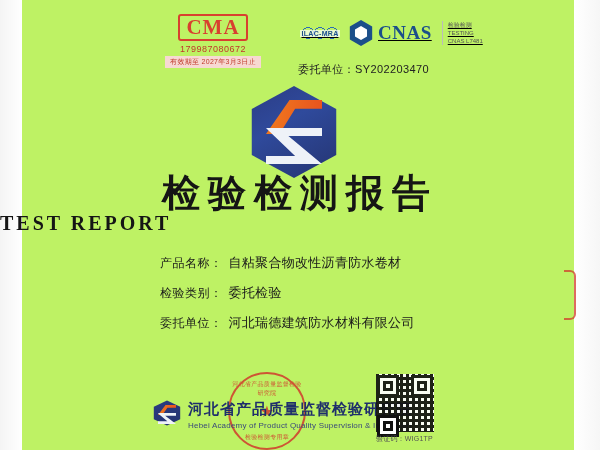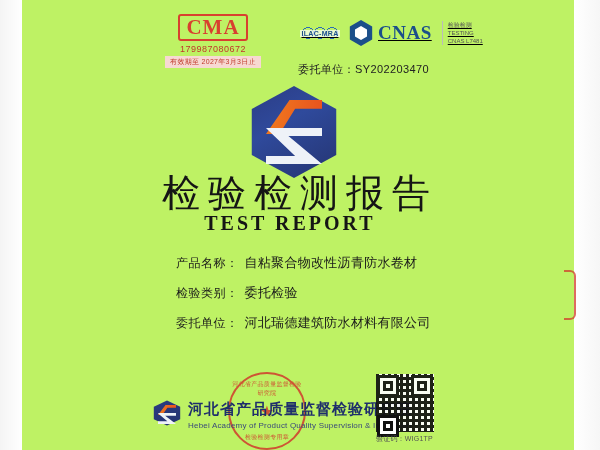--- a/index.html
+++ b/index.html
@@ -200,41 +200,41 @@
 
   
   .title-cn {
     position: absolute;
     top: 168px;
     left: 0;
     width: 600px;
     text-align: center;
     font-family: "Liberation Serif", serif;
     font-size: 38px;
-    font-weight: normal;
+    font-weight: bold;
     letter-spacing: 8px;
     color: #151515;
   }
   .title-en {
     position: absolute;
     top: 212px;
     left: 0;
     width: 580px;
-    text-align: center;
+    text-align: left;
     font-family: "Liberation Serif", serif;
     font-size: 20px;
     font-weight: bold;
     letter-spacing: 3px;
     color: #151515;
   }
 
   
   .fields {
     position: absolute;
-    left: 176px;
+    left: 160px;
     top: 254px;
     width: 300px;
   }
   .field-row {
     display: flex;
     align-items: baseline;
     margin-bottom: 12px;
   }
   .field-label {
     font-size: 12px;

